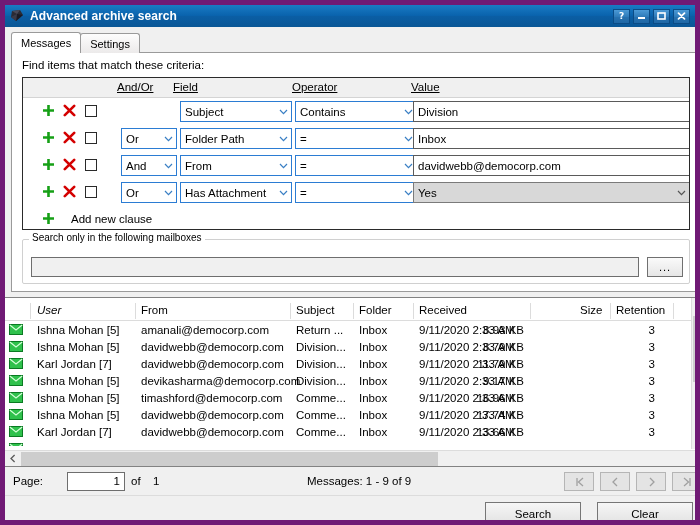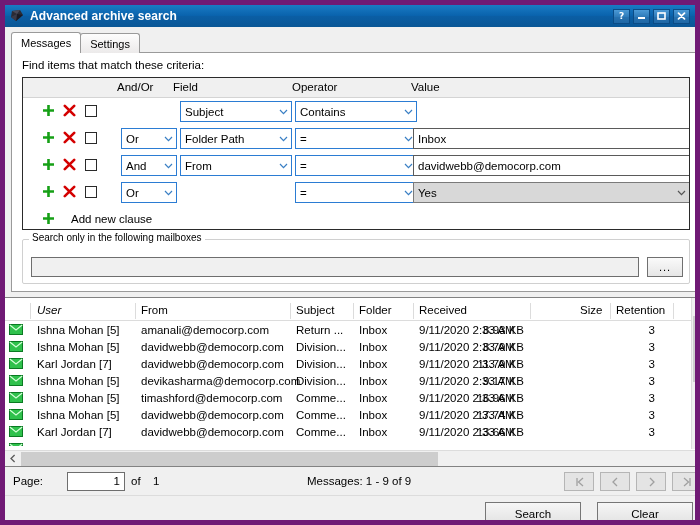--- a/index.html
+++ b/index.html
@@ -103,20 +103,21 @@
   }
   .crit-head {
     height: 20px;
     background: #f0f0f0;
     border-bottom: 1px solid #d4d4d4;
     position: relative;
   }
   .crit-head span {
     position: absolute; top: 3px;
     font-size: 11.5px;
+    text-decoration: underline;
   }
   .h-andor { left: 94px; }
   .h-field { left: 150px; }
   .h-oper  { left: 269px; }
   .h-value { left: 388px; }
 
   .crit-row {
     height: 27px;
     position: relative;
   }
@@ -415,20 +416,23 @@
           </span>
         </div>
         <div class="combo c-oper">
           <span class="cv">Contains</span>
           <span class="arrow">
             <svg width="9" height="6" viewBox="0 0 9 6">
                 <path d="M1 1 L4.5 4.6 L8 1" stroke="#3a7fc4" stroke-width="1.2" fill="none"></path>
               </svg>
           </span>
         </div>
+        <div class="txtin">
+          <span>Division</span>
+        </div>
       </div>
 
       <div class="crit-row">
         <span class="icon-plus">
           <svg width="13" height="13" viewBox="0 0 13 13">
               <path d="M6.5 1 V12 M1 6.5 H12" stroke="#16a016" stroke-width="2.6"></path>
             </svg>
         </span>
         <span class="icon-x">
           <svg width="13" height="13" viewBox="0 0 13 13">
@@ -513,20 +517,28 @@
             </svg>
         </span>
         <span class="icon-x">
           <svg width="13" height="13" viewBox="0 0 13 13">
               <path d="M1.8 1.8 L11.2 11.2 M11.2 1.8 L1.8 11.2" stroke="#d40000" stroke-width="2.6" stroke-linecap="round"></path>
             </svg>
         </span>
         <span class="row-check"></span>
         <div class="combo c-andor">
           <span class="cv">Or</span>
+          <span class="arrow">
+            <svg width="9" height="6" viewBox="0 0 9 6">
+                <path d="M1 1 L4.5 4.6 L8 1" stroke="#3a7fc4" stroke-width="1.2" fill="none"></path>
+              </svg>
+          </span>
+        </div>
+        <div class="combo c-field">
+          <span class="cv">Has Attachment</span>
           <span class="arrow">
             <svg width="9" height="6" viewBox="0 0 9 6">
                 <path d="M1 1 L4.5 4.6 L8 1" stroke="#3a7fc4" stroke-width="1.2" fill="none"></path>
               </svg>
           </span>
         </div>
         <div class="combo c-oper">
           <span class="cv">=</span>
           <span class="arrow">
             <svg width="9" height="6" viewBox="0 0 9 6">

